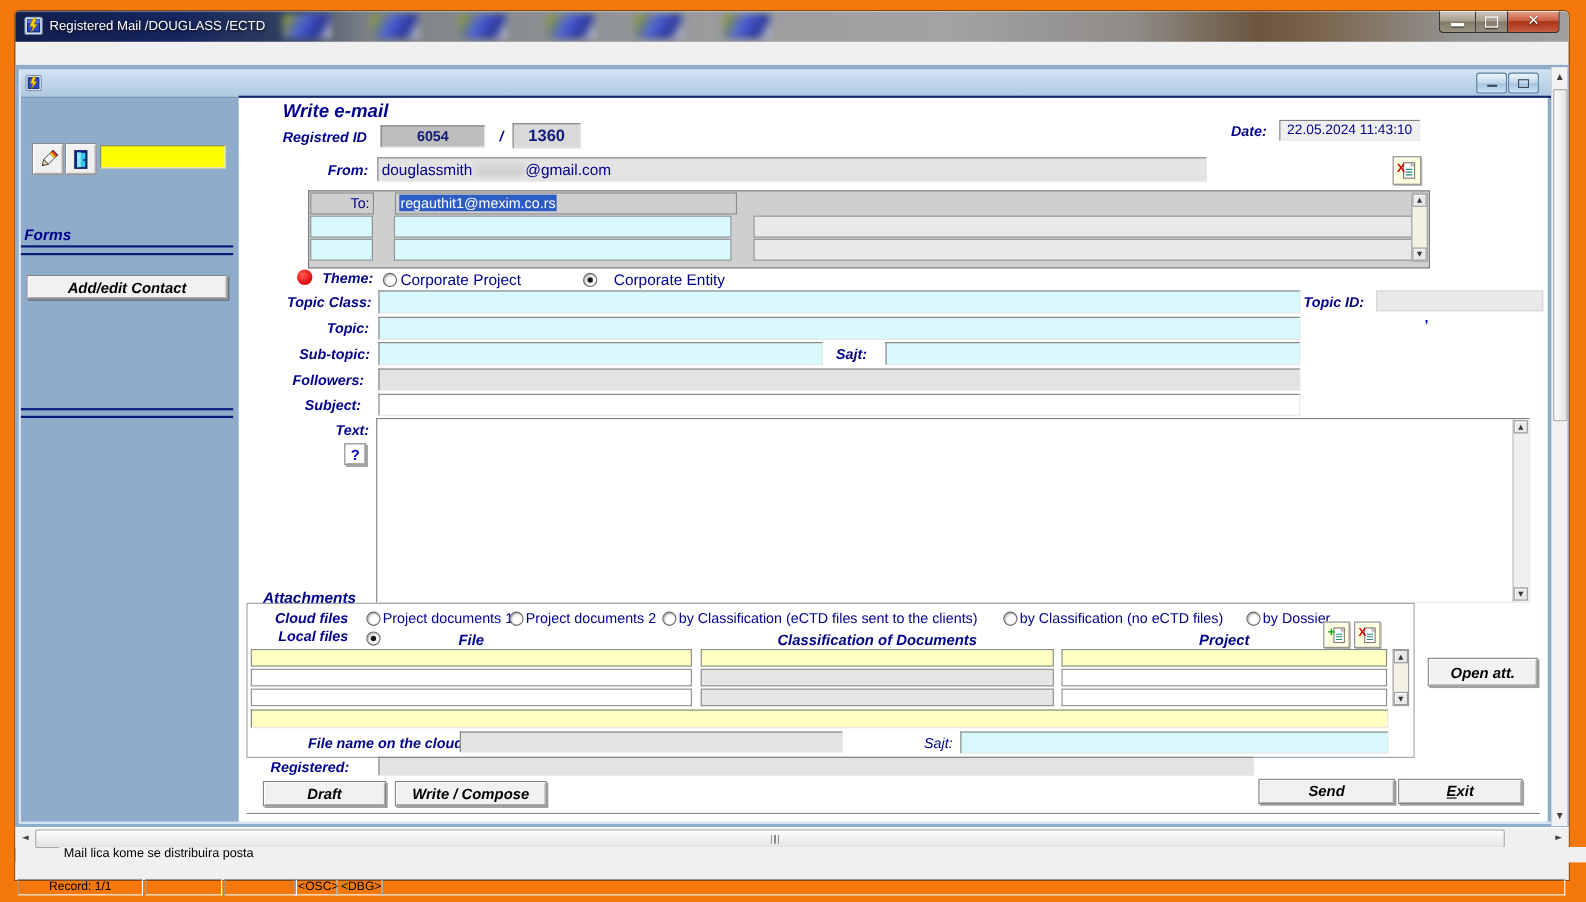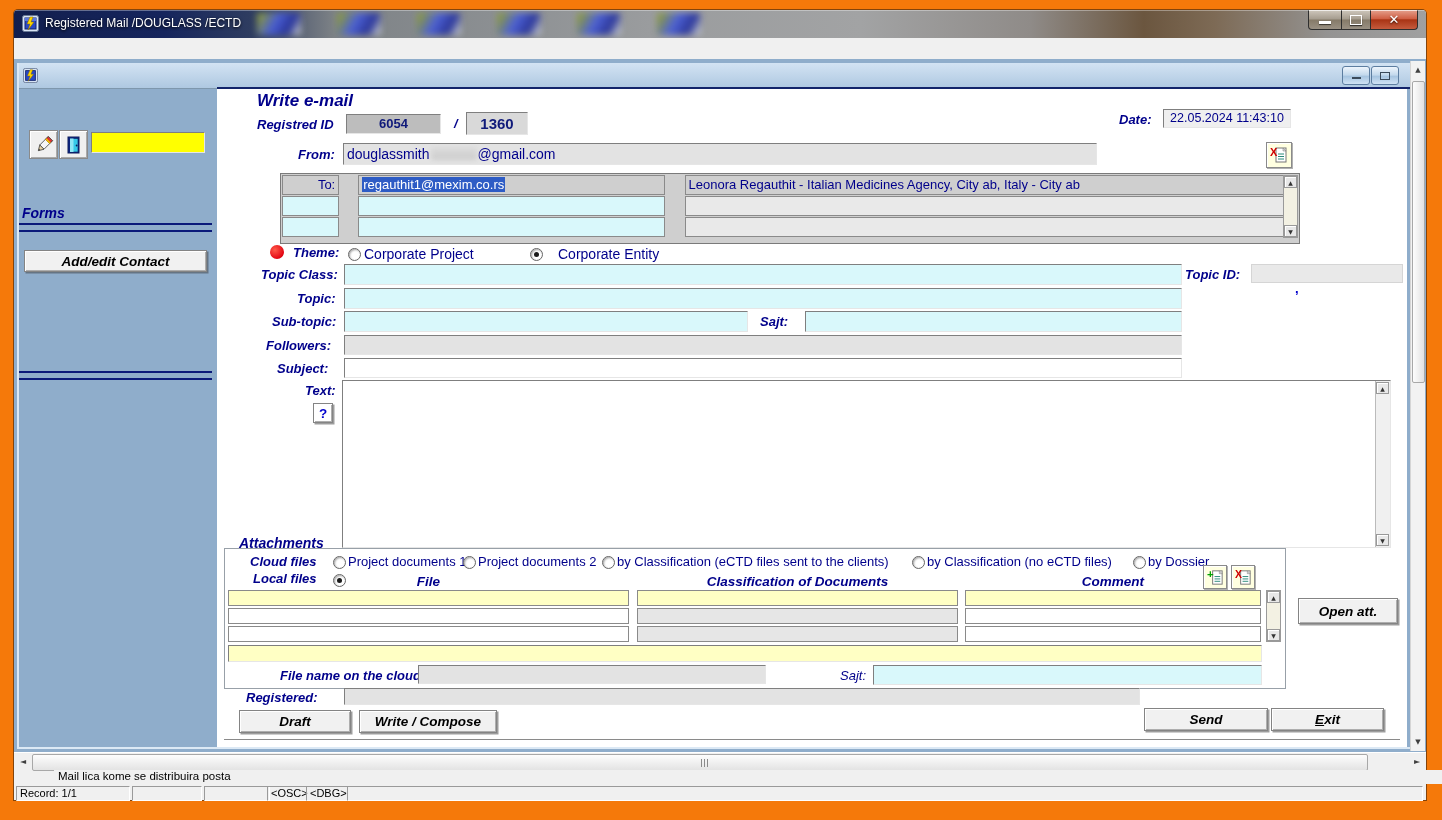--- a/index.html
+++ b/index.html
@@ -91,22 +91,22 @@
   .hthumb{position:absolute;left:18px;top:1px;width:1334px;height:15px;background:linear-gradient(#fdfdfd,#e3e3e3);
     border:1px solid #a8a8a8;border-radius:2px;}
   .grip{position:absolute;left:668px;top:4px;width:9px;height:8px;
     background:repeating-linear-gradient(90deg,#8a8a8a 0 1px,transparent 1px 3px);}
   .harrow{position:absolute;top:1px;width:16px;height:15px;display:flex;align-items:center;justify-content:center;
     font:400 8px "DejaVu Sans",sans-serif;color:#404040;}
   
   .msgline{position:absolute;left:0;top:760px;width:1412px;height:14px;background:#f0f0f0;
     font:400 11.5px "Liberation Sans",sans-serif;color:#000;padding-left:4px;box-sizing:border-box;margin-left:40px;}
   .statusbar{position:absolute;left:0;top:774px;width:1412px;height:16px;background:#f0f0f0;}
-  .sb-cell{position:absolute;top:2px;height:13px;border:1px solid;border-color:#9a9a9a #ffffff #ffffff #9a9a9a;
-    font:400 11px "Liberation Sans",sans-serif;color:#000;padding:0 3px;box-sizing:content-box;white-space:nowrap;}
+  .sb-cell{position:absolute;top:15px;height:13px;border:1px solid;border-color:#9a9a9a #ffffff #ffffff #9a9a9a;
+    font:400 11px "Liberation Sans",sans-serif;color:#000;padding:0 3px;box-sizing:content-box;white-space:nowrap;text-align:center;}
   .form-area{position:absolute;left:203px;top:30px;width:1190px;height:658px;background:#ffffff;}
   .navy-topline{position:absolute;left:203px;top:28px;width:1193px;height:2px;background:#12246a;}
   .groove{position:absolute;border-top:1px solid #8a8a8a;border-bottom:1px solid #ffffff;height:0;}
 </style>
 </head>
 <body>
 
 <div class="window">
 
   <div class="titlebar">
@@ -204,21 +204,20 @@
             <line x1="9" y1="11.5" x2="15" y2="11.5" stroke="#2a8a7a"></line>
             <line x1="9" y1="14" x2="15" y2="14" stroke="#2a8a7a"></line>
           <text x="1" y="11" font-size="11" font-weight="bold" fill="#d00000" font-family="Liberation Sans,sans-serif">X</text>
         </svg>
       </div>
 
       <div class="to-grid" style="left:63px;top:84px;width:1016px;height:67px">
         <div class="to-row">
           <div class="to-cell py" style="width:58px;text-align:right">To:</div>
           <div class="to-cell py" style="width:311px;margin-left:1px"><span class="sel">regauthit1@mexim.co.rs</span></div>
-          <div class="to-cell py" style="width:623px;margin-left:2px">Leonora Regauthit - Italian Medicines Agency, City ab, Italy - City ab</div>
         </div>
         <div class="to-row">
           <div class="to-cell cyan" style="width:58px;background:#d9f8fb"></div>
           <div class="to-cell" style="width:311px;margin-left:1px;background:#d9f8fb"></div>
           <div class="to-cell" style="width:623px;margin-left:2px;background:#e9e9e9"></div>
         </div>
         <div class="to-row">
           <div class="to-cell" style="width:58px;background:#d9f8fb"></div>
           <div class="to-cell" style="width:311px;margin-left:1px;background:#d9f8fb"></div>
           <div class="to-cell" style="width:623px;margin-left:2px;background:#e9e9e9"></div>
@@ -278,21 +277,21 @@
         <div class="rad" style="left:687px;top:7px"></div>
         <div class="lbl plain" style="left:702px;top:5px">by Classification (no eCTD files)</div>
         <div class="rad" style="left:908px;top:7px"></div>
         <div class="lbl plain" style="left:923px;top:5px">by Dossier</div>
 
         <div class="lbl" style="left:28px;top:22px">Local files</div>
         <div class="rad checked" style="left:108px;top:25px"></div>
 
         <div class="colhdr" style="left:3px;top:25px;width:401px">File</div>
         <div class="colhdr" style="left:412px;top:25px;width:321px">Classification of Documents</div>
-        <div class="colhdr" style="left:740px;top:25px;width:296px">Comment</div>
+        <div class="colhdr" style="left:740px;top:25px;width:296px">Project</div>
 
         <div class="icon-btn" style="left:978px;top:16px;width:24px;height:24px">
           <svg width="19" height="19" viewBox="0 0 20 20">
             <rect x="7" y="3" width="10" height="14" fill="#fff" stroke="#777"></rect>
             <polygon points="14,3 17,6 14,6" fill="#ddd" stroke="#777" stroke-width="0.5"></polygon>
             <line x1="9" y1="9" x2="15" y2="9" stroke="#2a8a7a"></line>
               <line x1="9" y1="11.5" x2="15" y2="11.5" stroke="#2a8a7a"></line>
               <line x1="9" y1="14" x2="15" y2="14" stroke="#2a8a7a"></line>
             <text x="1" y="11" font-size="12" font-weight="bold" fill="#00a000" font-family="Liberation Sans,sans-serif">+</text>
           </svg>

